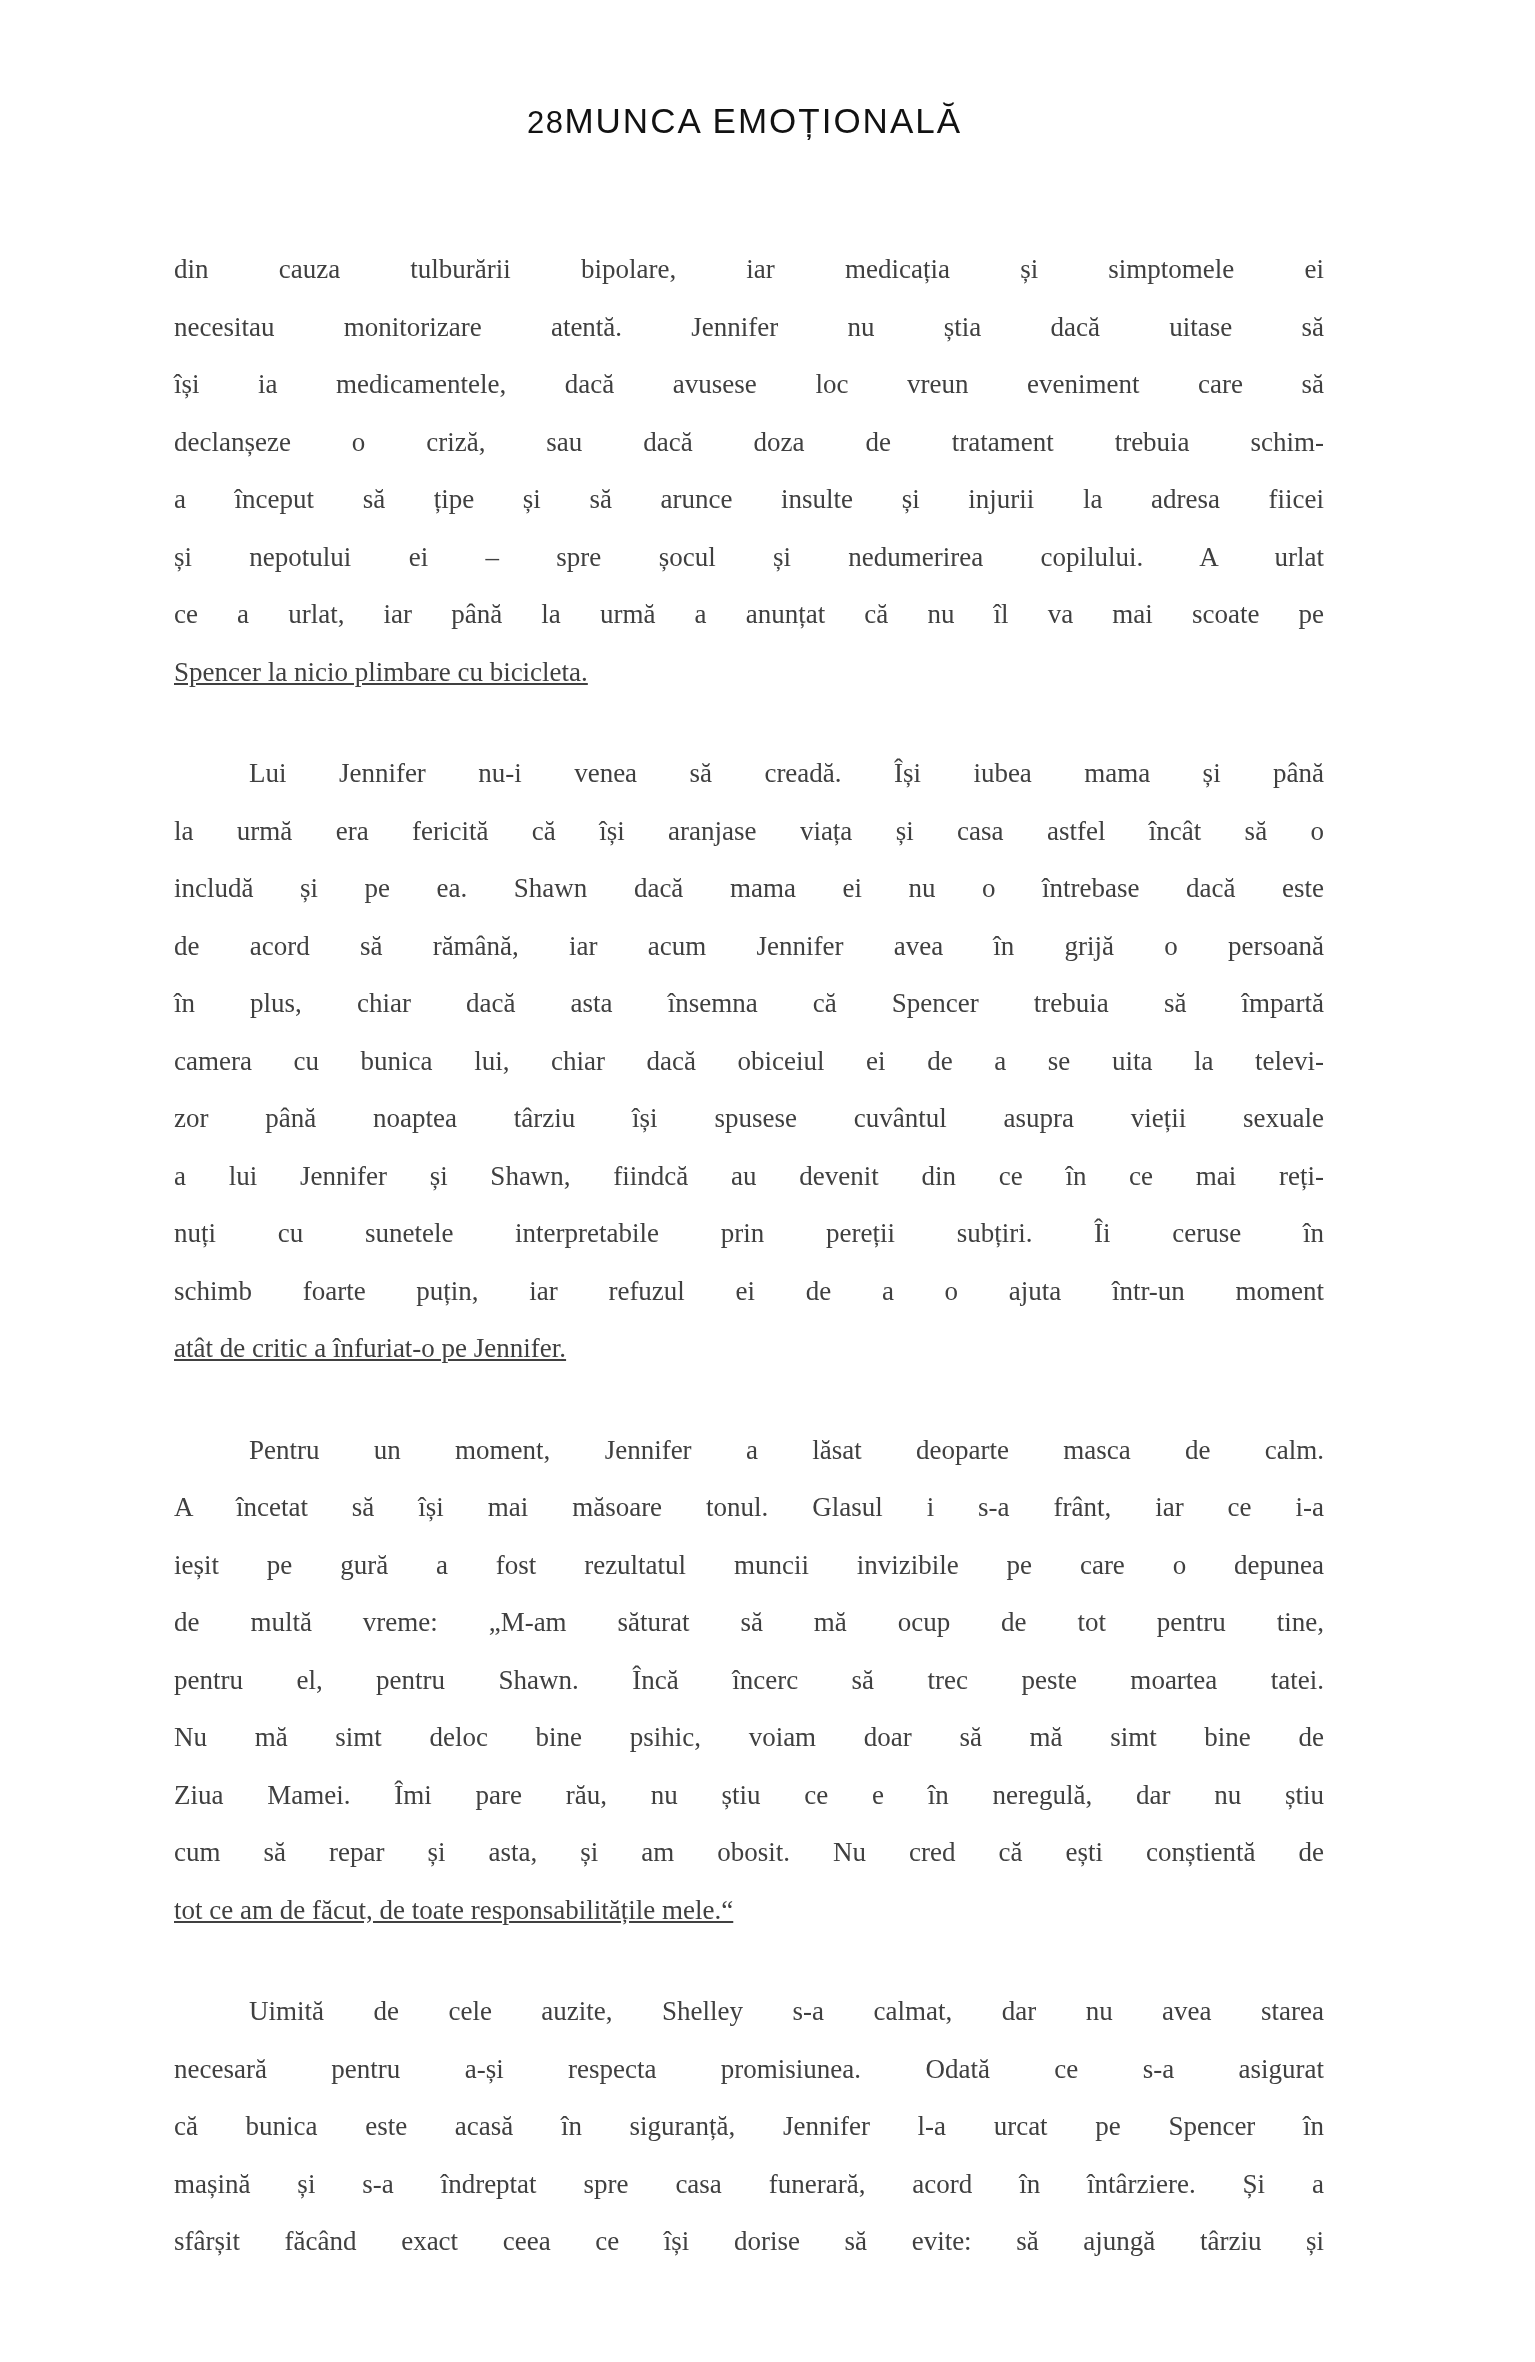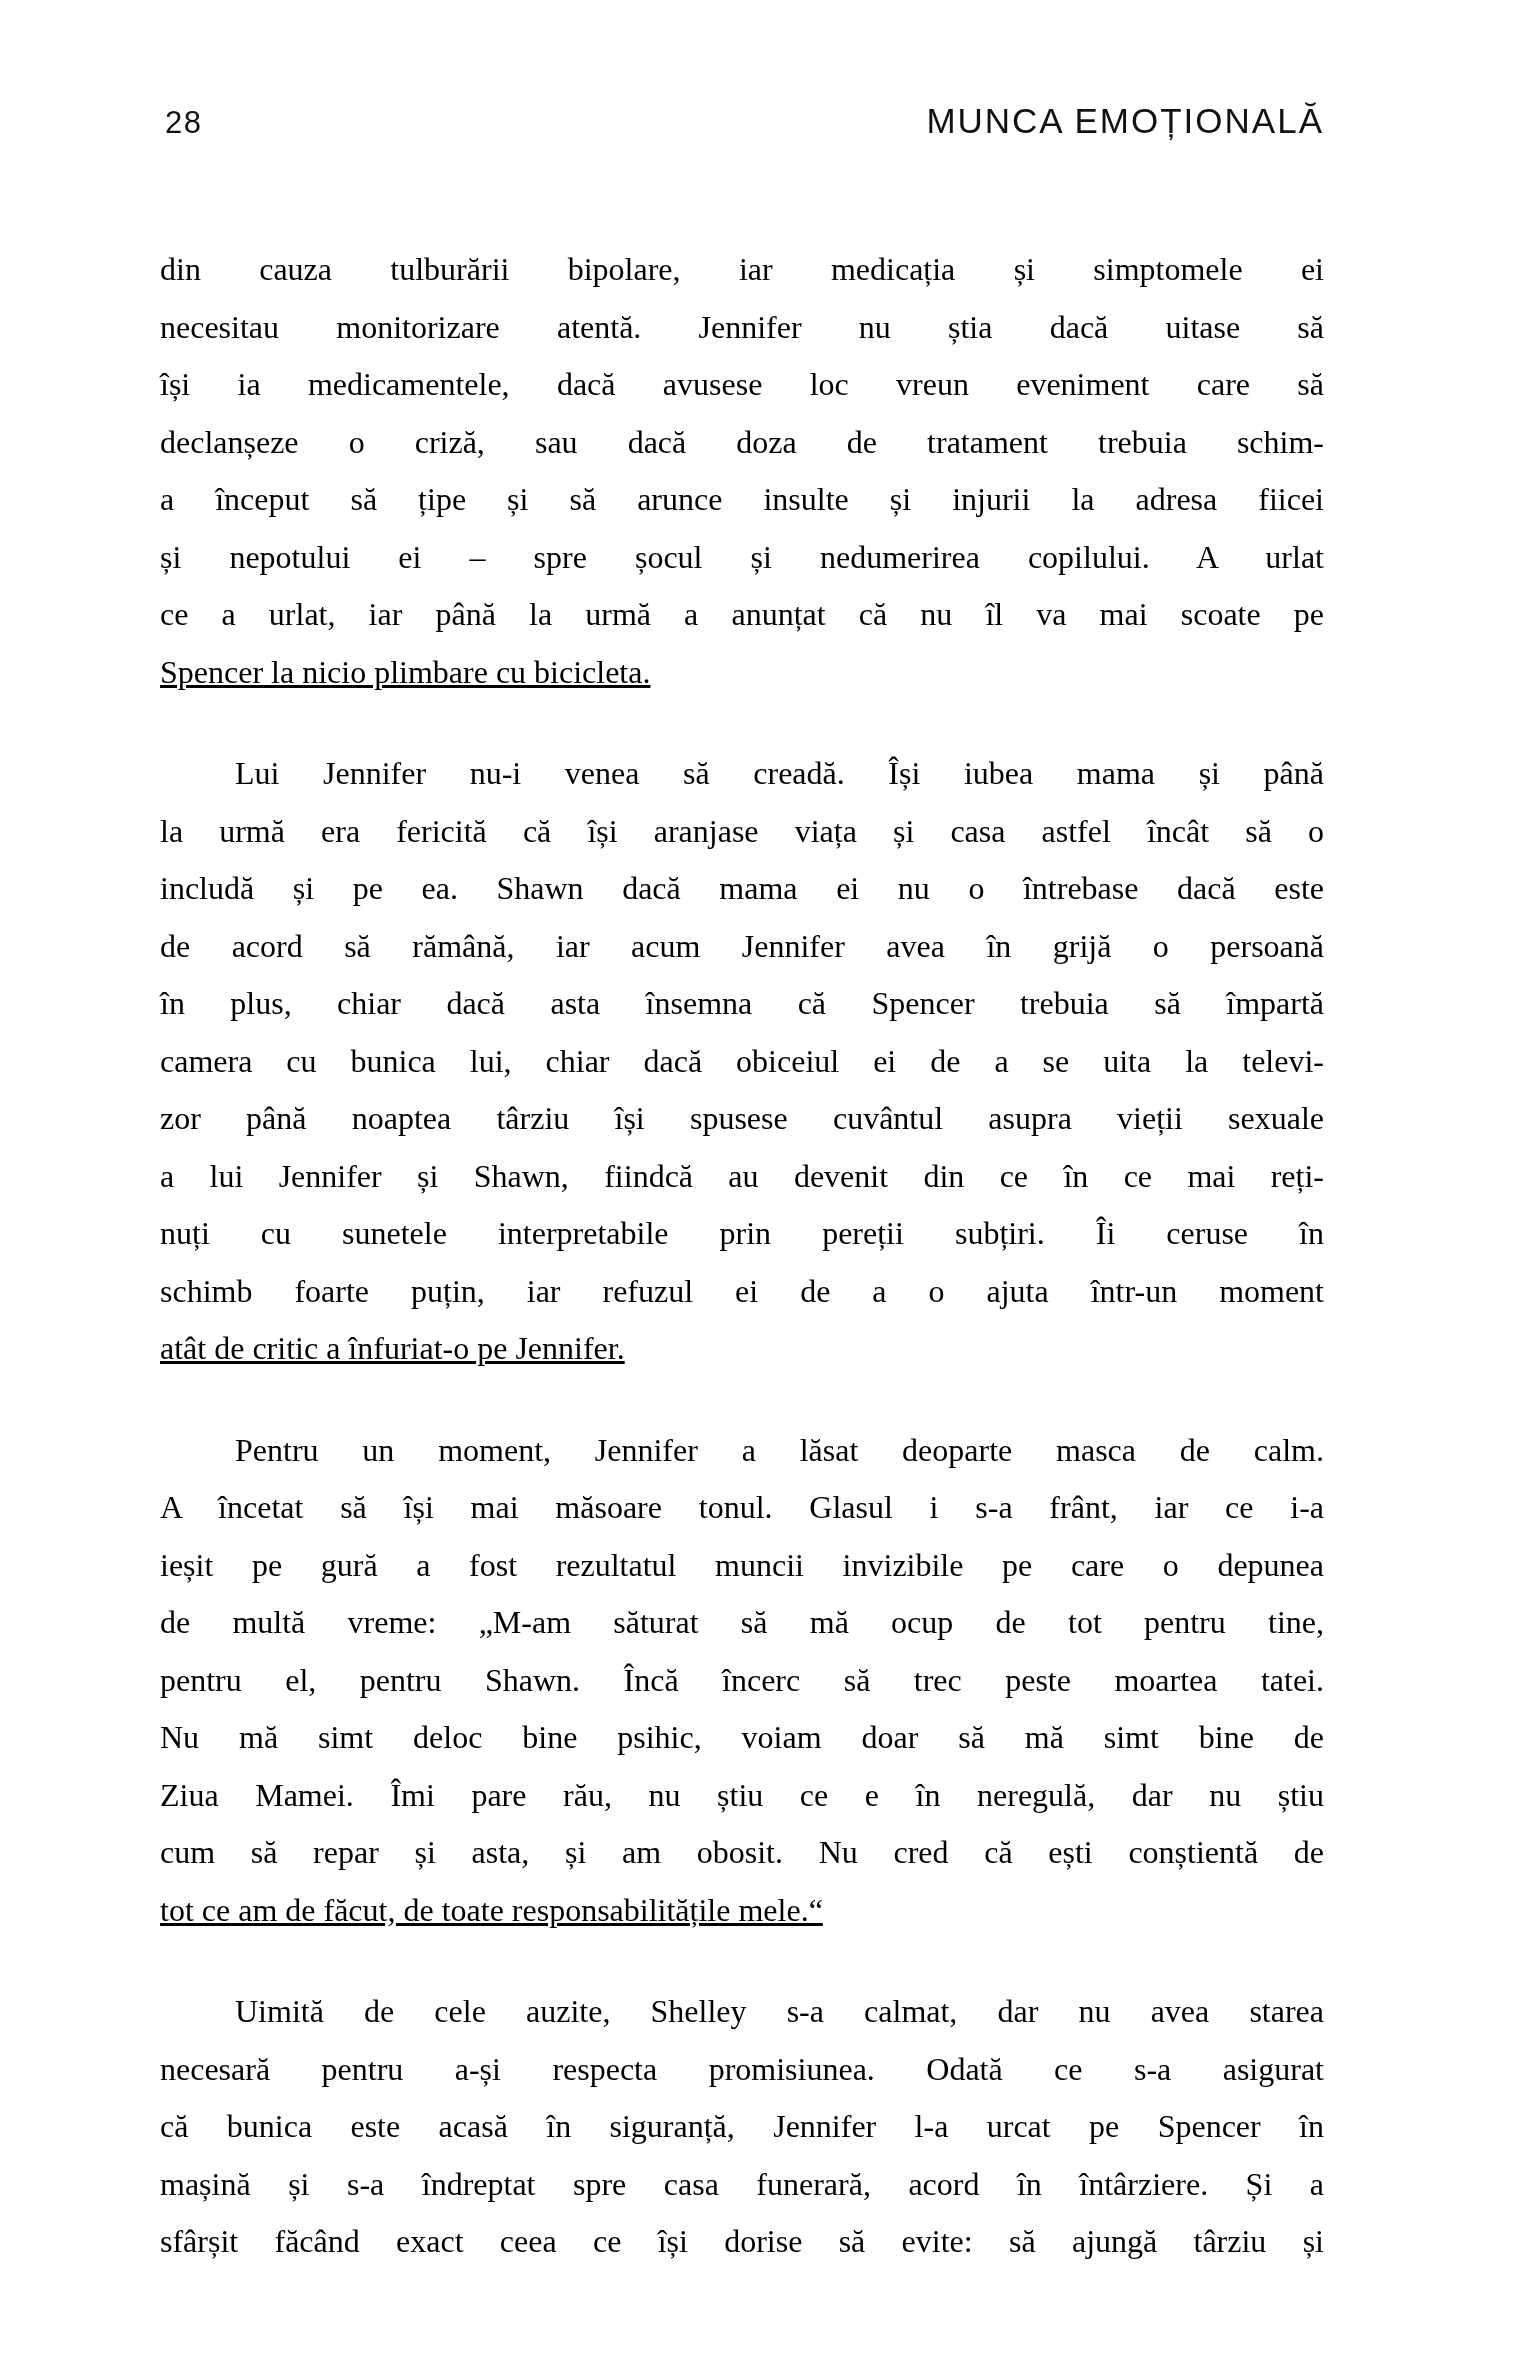--- a/index.html
+++ b/index.html
@@ -15,41 +15,41 @@
     color: #151515;
     font-family: "Liberation Serif", serif;
     overflow: hidden;
   }
   .header {
     position: absolute;
     top: 101px;
     left: 165px;
     right: 211px;
     display: flex;
-    justify-content: space-between;
+    justify-content: center;
     align-items: baseline;
     font-family: "Liberation Sans", sans-serif;
     color: #121212;
   }
   .page-num {
     font-size: 31px;
     letter-spacing: 1.5px;
   }
   .running-title {
     font-size: 35px;
     letter-spacing: 2px;
   }
   .textblock {
     position: absolute;
     top: 241px;
-    left: 160px;
+    left: 174px;
     right: 211px;
-    font-size: 32px;
+    font-size: 27px;
     line-height: 57.5px;
-    color: #000000;
+    color: #404040;
   }
   .line {
     text-align: justify;
     text-align-last: justify;
     hyphens: none;
     white-space: normal;
   }
   .line.endpara {
     text-align-last: left;
     text-decoration: underline;

